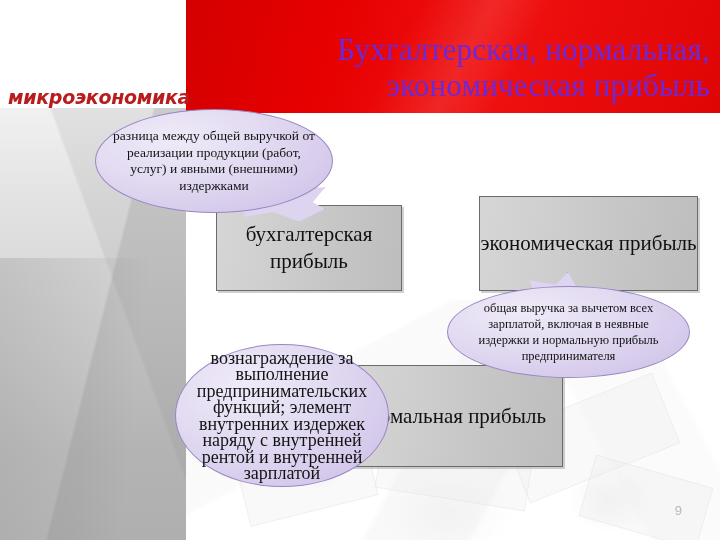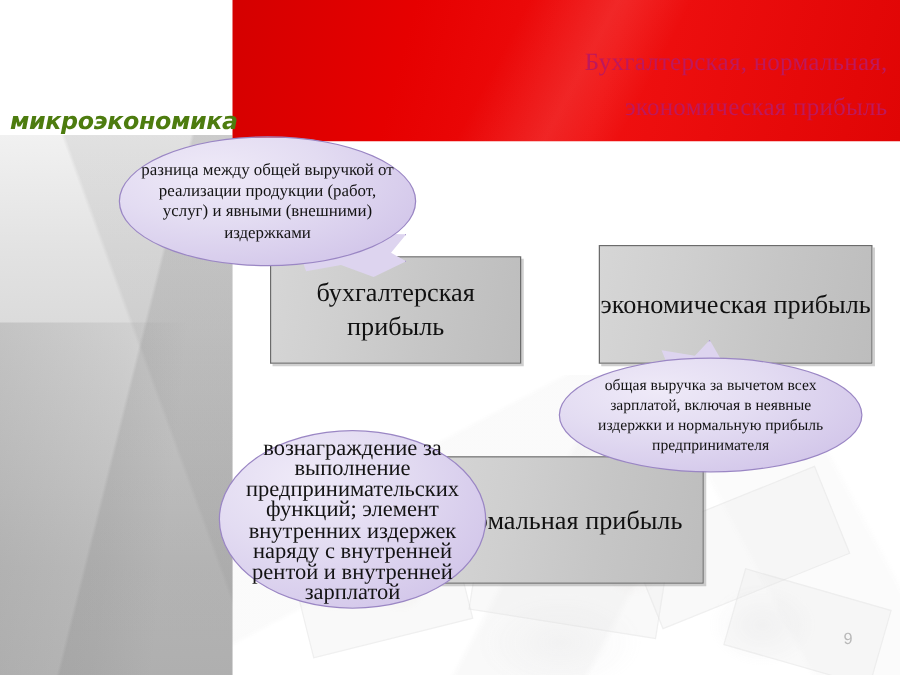--- a/index.html
+++ b/index.html
@@ -80,34 +80,34 @@
     background: linear-gradient(118deg, rgba(255,255,255,0) 40%, rgba(255,255,255,.10) 52%, rgba(255,255,255,0) 62%);
   }
 
   
   .title {
     position: absolute;
     left: 196px;
     top: 32px;
     width: 514px;
     text-align: right;
-    color: #be185d;
-    font-size: 20px;
+    color: #6d28d9;
+    font-size: 31px;
     line-height: 36px;
     font-family: "Liberation Serif", serif;
     letter-spacing: .2px;
   }
 
   
   .side-label {
     position: absolute;
     left: 8px;
     top: 85px;
     width: 172px;
-    color: #4d7c0f;
+    color: #b91c1c;
     font-family: "DejaVu Sans", sans-serif;
     font-weight: bold;
     font-style: italic;
     font-size: 19px;
     line-height: 25px;
     letter-spacing: -.3px;
   }
 
   
   .box {
@@ -118,21 +118,21 @@
     box-shadow: 2px 2px 0 rgba(120,120,120,.35);
     display: flex;
     align-items: center;
     justify-content: center;
     text-align: center;
     color: #111111;
     font-family: "Liberation Serif", serif;
     font-size: 21px;
     line-height: 27px;
   }
-  #box-accounting { left: 216px; top: 205px; width: 201px; height: 86px; }
+  #box-accounting { left: 216px; top: 205px; width: 186px; height: 86px; }
   #box-economic   { left: 479px; top: 196px; width: 219px; height: 95px; }
   #box-normal     { left: 341px; top: 365px; width: 222px; height: 102px; }
 
   
   .bubble {
     position: absolute;
     box-sizing: border-box;
     border: 1px solid #9a86c4;
     border-radius: 50%;
     background: radial-gradient(ellipse at 32% 28%, #efeaf8 0%, #e3dcf2 38%, #d3c7ea 80%, #cdc0e6 100%);

